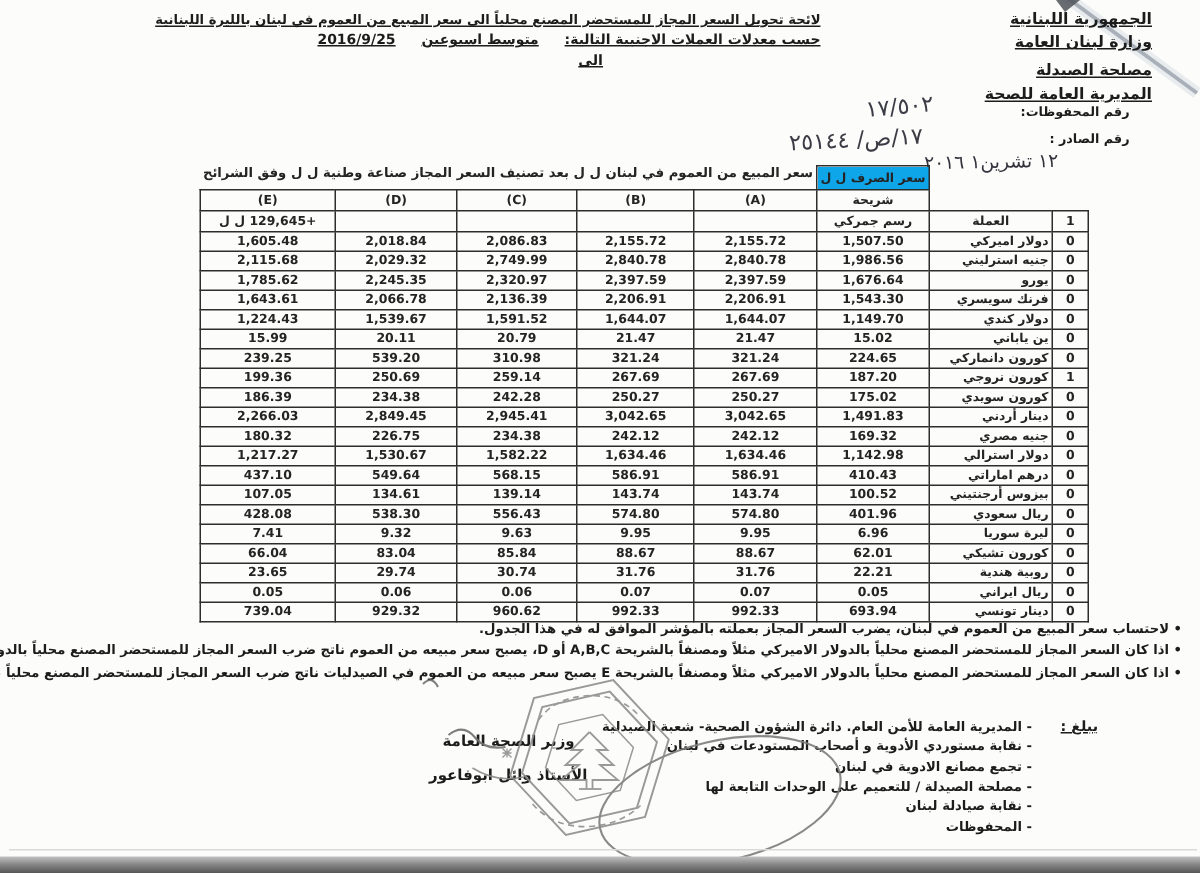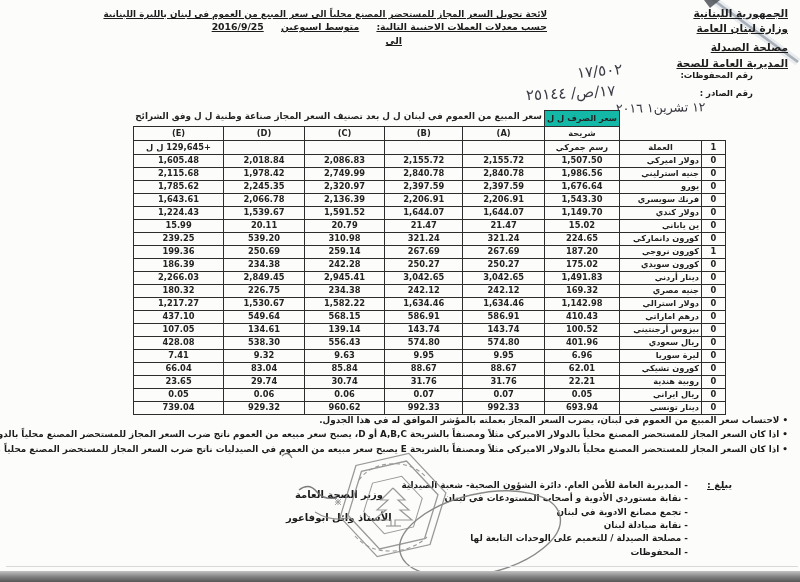--- a/index.html
+++ b/index.html
@@ -2,21 +2,21 @@
 <html lang="ar"><head>
 <meta charset="utf-8">
 <style>
   html,body{margin:0;padding:0;background:#e8e8e8;}
   .page{
     position:relative;width:800px;height:582px;margin:0 auto;
     background:#fcfcfa;overflow:hidden;
     font-family:"DejaVu Sans",sans-serif;color:#1c1c1c;
   }
   
-  .gov-block{position:absolute;top:6px;right:12px;width:220px;direction:rtl;text-align:right;
+  .gov-block{position:absolute;top:6px;right:32px;width:220px;direction:rtl;text-align:right;
     font-size:10.5px;font-weight:bold;line-height:1.35;}
   .gov-block .gl{text-decoration:underline;margin-bottom:1px;}
   .gov-block .dept{margin-top:5px;}
   .archives{position:absolute;top:71px;right:47px;direction:rtl;text-align:right;
     font-size:8.5px;font-weight:bold;line-height:1.1;}
   .archives div{margin-bottom:9px;}
   
   .hw{position:absolute;color:#3c3c46;font-weight:normal;white-space:nowrap;}
   .hw1{top:62px;left:577px;font-size:15px;transform:rotate(-5deg);letter-spacing:2px;}
   .hw2{top:84px;left:526px;font-size:15px;transform:rotate(-3deg);letter-spacing:2px;}
@@ -31,21 +31,21 @@
   .title-block .t3 .dt{margin-right:14px;}
   .title-block .to-line{margin:1px 145px 0 0;text-decoration:underline;font-size:9.5px;}
   .title-block .d2-line{margin:2px 118px 0 0;text-decoration:underline;font-size:10px;}
   
   .rates{position:absolute;top:110px;right:74px;border-collapse:collapse;direction:rtl;
     font-size:8.3px;table-layout:fixed;}
   .rates td{border:1px solid #2d2d2d;text-align:center;padding:0 2px;height:12px;
     line-height:1.05;font-weight:bold;color:#242424;overflow:hidden;white-space:nowrap;}
   .rates td.nb{border:none;}
   .rates .span-h{font-size:8.8px;padding-bottom:3px;}
-  .rates .box{background:#14b8a6;}
+  .rates .box{background:#0ea5e9;}
   .rates td.num{direction:ltr;}
   .rates td.cur{text-align:right;font-size:8.2px;}
   .rates .hdr{height:14px;}
   
   .notes{position:absolute;top:413px;right:12px;width:780px;direction:rtl;text-align:right;
     font-size:8.8px;font-weight:bold;line-height:1.62;white-space:nowrap;}
   
   .dist-label{position:absolute;top:479px;right:68px;direction:rtl;font-size:9.5px;font-weight:bold;
     text-decoration:underline;}
   .dist-items{position:absolute;top:479px;right:112px;direction:rtl;text-align:right;
@@ -143,21 +143,21 @@
           <td class="num">2,018.84</td>
           <td class="num">1,605.48</td>
         </tr>
         <tr>
           <td class="num">0</td>
           <td class="cur">جنيه استرليني</td>
           <td class="num">1,986.56</td>
           <td class="num">2,840.78</td>
           <td class="num">2,840.78</td>
           <td class="num">2,749.99</td>
-          <td class="num">1,978.42</td>
+          <td class="num">2,029.32</td>
           <td class="num">2,115.68</td>
         </tr>
         <tr>
           <td class="num">0</td>
           <td class="cur">يورو</td>
           <td class="num">1,676.64</td>
           <td class="num">2,397.59</td>
           <td class="num">2,397.59</td>
           <td class="num">2,320.97</td>
           <td class="num">2,245.35</td>
@@ -340,22 +340,22 @@
     <div>• لاحتساب سعر المبيع من العموم في لبنان، يضرب السعر المجاز بعملته بالمؤشر الموافق له في هذا الجدول.</div>
     <div>• اذا كان السعر المجاز للمستحضر المصنع محلياً بالدولار الاميركي مثلاً ومصنفاً بالشريحة A,B,C أو D، يصبح سعر مبيعه من العموم ناتج ضرب السعر المجاز للمستحضر المصنع محلياً بالدولار الاميركي بالخانة A,B,C أو D.</div>
     <div>• اذا كان السعر المجاز للمستحضر المصنع محلياً بالدولار الاميركي مثلاً ومصنفاً بالشريحة E يصبح سعر مبيعه من العموم في الصيدليات ناتج ضرب السعر المجاز للمستحضر المصنع محلياً بالدولار الاميركي بالخانة E ويزاد عليه 129,645</div>
   </div>
 
   <div class="dist-label">يبلغ :</div>
   <div class="dist-items">
     <div>- المديرية العامة للأمن العام. دائرة الشؤون الصحية- شعبة الصيدلية</div>
     <div>- نقابة مستوردي الأدوية و أصحاب المستودعات في لبنان</div>
     <div>- تجمع مصانع الادوية في لبنان</div>
+    <div>- مصلحة الصيدلة / للتعميم على الوحدات التابعة لها</div>
     <div>- نقابة صيادلة لبنان</div>
-    <div>- مصلحة الصيدلة / للتعميم على الوحدات التابعة لها</div>
     <div>- المحفوظات</div>
   </div>
 
   <div class="sig-title">وزير الصحة العامة</div>
   <div class="sig-name">الأستاذ وائل ابوفاعور</div>
 
   <svg class="stamp-svg" width="330" height="132" viewBox="0 0 330 132">
     <g stroke="#8f8f8f" fill="none" stroke-width="1.3" opacity="0.9">
 
       <g transform="rotate(17 138 55)">

